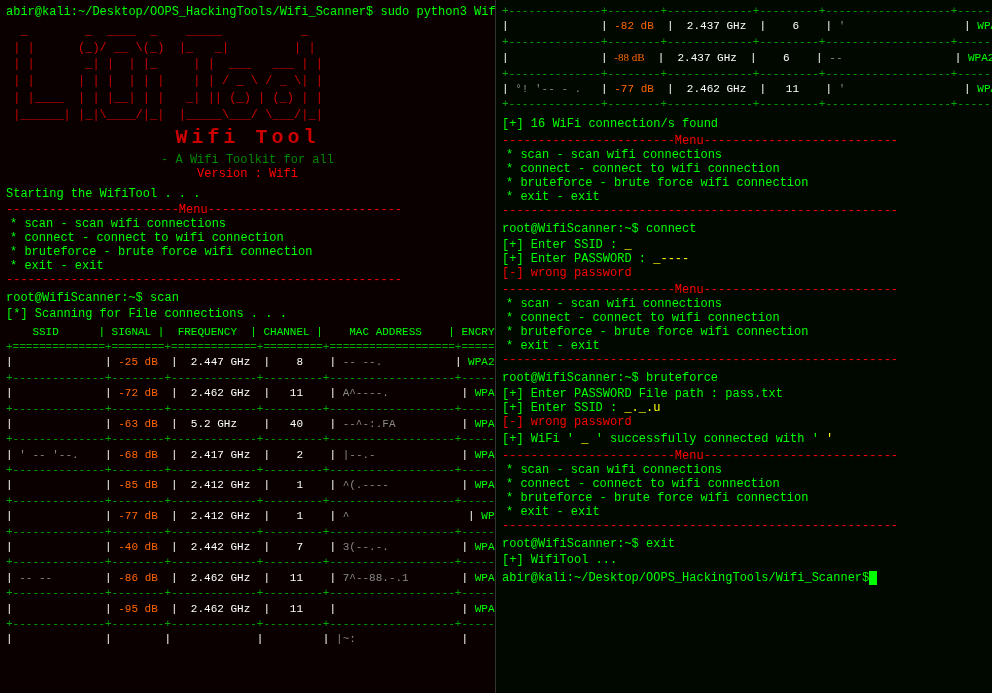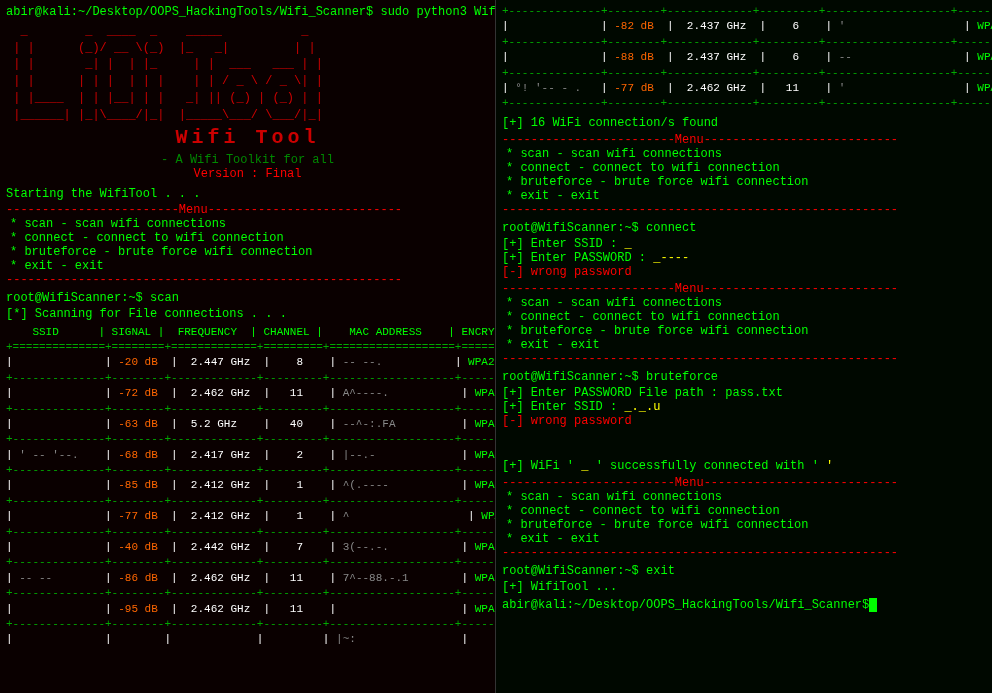--- a/index.html
+++ b/index.html
@@ -32,59 +32,59 @@
     .author { color: #00ff00; }
     .menu-border { color: #ff0000; }
     .menu-item { color: #00ff00; }
     .scan-result { color: #ffffff; }
     .table-header { color: #00ff00; }
     .table-sep { color: #00aa00; }
     .status-green { color: #00ff00; }
     .connect-prompt { color: #00ff00; }
     .connect-value { color: #ffff00; }
     .wrong-pw { color: #ff0000; }
-    .success-line { color: #00ff00; margin-top: 28px; }
+    .success-line { color: #00ff00; }
     pre { white-space: pre; font-family: inherit; font-size: 12px; line-height: 1.4; }
   </style>
 </head>
 <body>
 
 <div class="panel panel-left">
   <pre class="prompt-line"><span>abir@kali:~/Desktop/OOPS_HackingTools/Wifi_Scanner$ sudo python3 WifiTool.py</span></pre>
 
   <div style="color:#cc0000; line-height:1.15; margin: 2px 0;">
 <pre style="color:#cc0000;">  _        _  ____  _    _____           _ 
  | |      (_)/ __ \(_)  |_   _|         | |
  | |       _| |  | |_     | |  ___   ___ | |
  | |      | | |  | | |    | | / _ \ / _ \| |
  | |____  | | |__| | |   _| || (_) | (_) | |
  |______| |_|\____/|_|  |_____\___/ \___/|_|</pre>
   </div>
   <div style="color:#cc0000; text-align:center; font-size:20px; font-weight:bold; letter-spacing:4px;">Wifi Tool</div>
   <div style="height:4px;"></div>
   <div class="subtitle" style="text-align:center;">- A Wifi Toolkit for all</div>
-  <div class="version" style="text-align:center;">Version : Final</div>
+  <div class="version" style="text-align:center;">Version : Wifi</div>
   <div style="height:6px;"></div>
   <div class="status-green">Starting the WifiTool . . .</div>
   <div style="height:2px;"></div>
   <div class="menu-border">------------------------Menu---------------------------</div>
   <div class="menu-item" style="padding-left:4px;">* scan - scan wifi connections</div>
   <div class="menu-item" style="padding-left:4px;">* connect - connect to wifi connection</div>
   <div class="menu-item" style="padding-left:4px;">* bruteforce - brute force wifi connection</div>
   <div class="menu-item" style="padding-left:4px;">* exit - exit</div>
   <div class="menu-border">-------------------------------------------------------</div>
   <div style="height:4px;"></div>
   <div class="prompt-line">root@WifiScanner:~$ scan</div>
   <div style="height:2px;"></div>
   <div class="status-green">[*] Scanning for File connections . . .</div>
   <div style="height:4px;"></div>
   <pre class="table-header" style="font-size:11px;">    SSID      | SIGNAL |  FREQUENCY  | CHANNEL |    MAC ADDRESS    | ENCRYPTION</pre>
   <pre class="table-sep" style="font-size:11px;">+==============+========+=============+=========+===================+==========+</pre>
 
-  <pre class="scan-result" style="font-size:11px;">|              | <span style="color:#ff6600;">-20 dB</span>  |  2.447 GHz  |    8    | <span style="color:#888888;">-- --.</span>           | <span style="color:#00ff00;">WPA2</span>     |</pre>
+  <pre class="scan-result" style="font-size:11px;">|              | <span style="color:#ff6600;">-25 dB</span>  |  2.447 GHz  |    8    | <span style="color:#888888;">-- --.</span>           | <span style="color:#00ff00;">WPA2</span>     |</pre>
   <pre class="table-sep" style="font-size:11px;">+--------------+--------+-------------+---------+-------------------+----------+</pre>
 
   <pre class="scan-result" style="font-size:11px;">|              | <span style="color:#ff6600;">-72 dB</span>  |  2.462 GHz  |   11    | <span style="color:#888888;">A^----.</span>           | <span style="color:#00ff00;">WPA2</span>     |</pre>
   <pre class="table-sep" style="font-size:11px;">+--------------+--------+-------------+---------+-------------------+----------+</pre>
 
   <pre class="scan-result" style="font-size:11px;">|              | <span style="color:#ff6600;">-63 dB</span>  |  5.2 GHz    |   40    | <span style="color:#888888;">--^-:.FA</span>          | <span style="color:#00ff00;">WPA2</span>     |</pre>
   <pre class="table-sep" style="font-size:11px;">+--------------+--------+-------------+---------+-------------------+----------+</pre>
 
   <pre class="scan-result" style="font-size:11px;">| <span style="color:#888888;">' -- '--.</span>    | <span style="color:#ff6600;">-68 dB</span>  |  2.417 GHz  |    2    | <span style="color:#888888;">|--.-</span>             | <span style="color:#00ff00;">WPA2</span>     |</pre>
   <pre class="table-sep" style="font-size:11px;">+--------------+--------+-------------+---------+-------------------+----------+</pre>
@@ -104,21 +104,21 @@
   <pre class="scan-result" style="font-size:11px;">|              | <span style="color:#ff6600;">-95 dB</span>  |  2.462 GHz  |   11    |                   | <span style="color:#00ff00;">WPA</span>      |</pre>
   <pre class="table-sep" style="font-size:11px;">+--------------+--------+-------------+---------+-------------------+----------+</pre>
   <pre class="scan-result" style="font-size:11px;">|              |        |             |         | <span style="color:#888888;">|~:</span>                |          |</pre>
 </div>
 
 <div class="panel panel-right">
 
   <pre class="table-sep" style="font-size:11px;">+--------------+--------+-------------+---------+-------------------+----------+</pre>
   <pre class="scan-result" style="font-size:11px;">|              | <span style="color:#ff6600;">-82 dB</span>  |  2.437 GHz  |    6    | <span style="color:#888888;">'</span>                  | <span style="color:#00ff00;">WPA2</span>     |</pre>
   <pre class="table-sep" style="font-size:11px;">+--------------+--------+-------------+---------+-------------------+----------+</pre>
-  <pre class="scan-result" style="font-size:11px;">|              | <span style="color:#ff6600;">-88 dB</span>  |  2.437 GHz  |    6    | <span style="color:#888888;">--</span>                 | <span style="color:#00ff00;">WPA2</span>     |</pre>
+  <pre class="scan-result" style="font-size:11px;">|              | <span style="color:#ff6600;font-family:Liberation Serif, serif;">-88 dB</span>  |  2.437 GHz  |    6    | <span style="color:#888888;">--</span>                 | <span style="color:#00ff00;">WPA2</span>     |</pre>
   <pre class="table-sep" style="font-size:11px;">+--------------+--------+-------------+---------+-------------------+----------+</pre>
   <pre class="scan-result" style="font-size:11px;">| <span style="color:#888888;">°! '-- - .</span>   | <span style="color:#ff6600;">-77 dB</span>  |  2.462 GHz  |   11    | <span style="color:#888888;">'</span>                  | <span style="color:#00ff00;">WPA2</span>     |</pre>
   <pre class="table-sep" style="font-size:11px;">+--------------+--------+-------------+---------+-------------------+----------+</pre>
 
   <div style="height:4px;"></div>
   <div class="status-green">[+] 16 WiFi connection/s found</div>
   <div style="height:3px;"></div>
 
   <div class="menu-border">------------------------Menu---------------------------</div>
   <div class="menu-item" style="padding-left:4px;">* scan - scan wifi connections</div>

